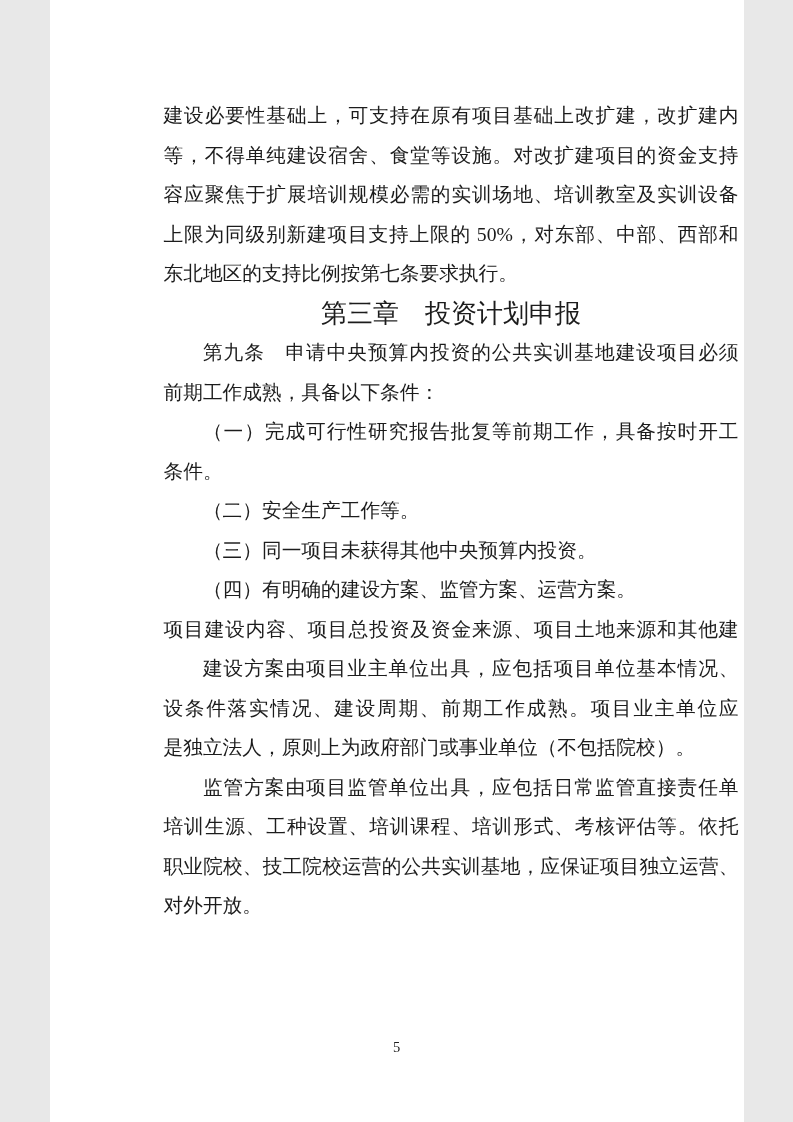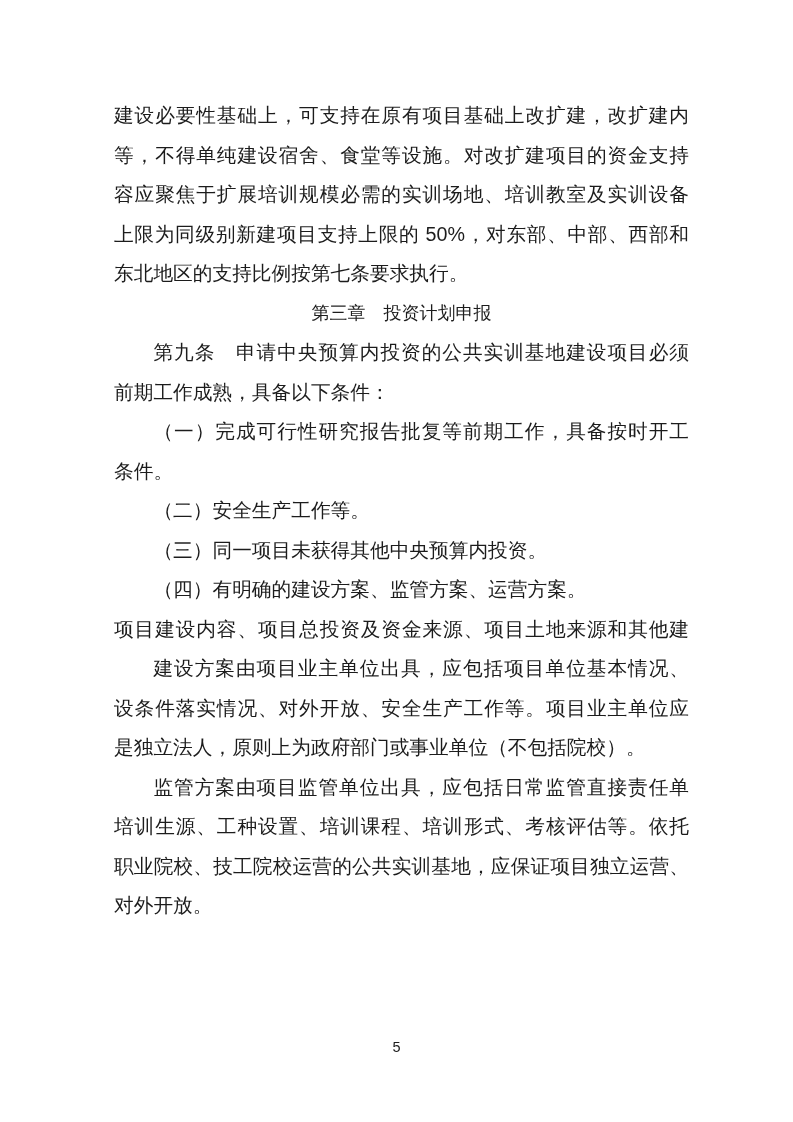--- a/index.html
+++ b/index.html
@@ -2,25 +2,25 @@
 <html><head>
 <meta charset="utf-8">
 <style>
   html, body {
     margin: 0;
     padding: 0;
     background: #e8e8e8;
   }
   .page {
     position: relative;
-    width: 793px;
+    width: 694px;
     height: 1122px;
     background: #ffffff;
     margin: 0 auto;
-    font-family: Liberation Sans, sans-serif;
+    font-family: Liberation Serif, serif;
     color: #1c1c1c;
     overflow: hidden;
   }
   .doc-body {
     position: absolute;
     left: 114px;
     top: 96px;
     width: 575px;
   }
   .line {
@@ -33,21 +33,21 @@
     white-space: normal;
     overflow: visible;
   }
   .line.fill {
     text-align-last: justify;
   }
   .line.indent {
     text-indent: 2em;
   }
   .line.heading {
-    font-size: 18px;
+    font-size: 26px;
     text-align: right;
     text-align-last: center;
     text-indent: 0;
   }
   .page-footer {
     position: absolute;
     left: 0;
     top: 1036px;
     width: 100%;
     height: 22px;
@@ -70,21 +70,21 @@
       <div class="line heading">第三章　投资计划申报</div>
       <div class="line indent fill">第九条　申请中央预算内投资的公共实训基地建设项目必须</div>
       <div class="line">前期工作成熟，具备以下条件：</div>
       <div class="line indent fill">（一）完成可行性研究报告批复等前期工作，具备按时开工</div>
       <div class="line">条件。</div>
       <div class="line indent">（二）安全生产工作等。</div>
       <div class="line indent">（三）同一项目未获得其他中央预算内投资。</div>
       <div class="line indent">（四）有明确的建设方案、监管方案、运营方案。</div>
       <div class="line fill">项目建设内容、项目总投资及资金来源、项目土地来源和其他建</div>
       <div class="line indent fill">建设方案由项目业主单位出具，应包括项目单位基本情况、</div>
-      <div class="line fill">设条件落实情况、对外开放、安全生产工作等。项目业主单位应</div>
+      <div class="line fill">设条件落实情况、建设周期、前期工作成熟。项目业主单位应</div>
       <div class="line">是独立法人，原则上为政府部门或事业单位（不包括院校）。</div>
       <div class="line indent fill">监管方案由项目监管单位出具，应包括日常监管直接责任单</div>
       <div class="line fill">培训生源、工种设置、培训课程、培训形式、考核评估等。依托</div>
       <div class="line fill">职业院校、技工院校运营的公共实训基地，应保证项目独立运营、</div>
       <div class="line">对外开放。</div>
     </div>
   <div class="page-footer">5</div>
 </div>
 
 </body></html>

